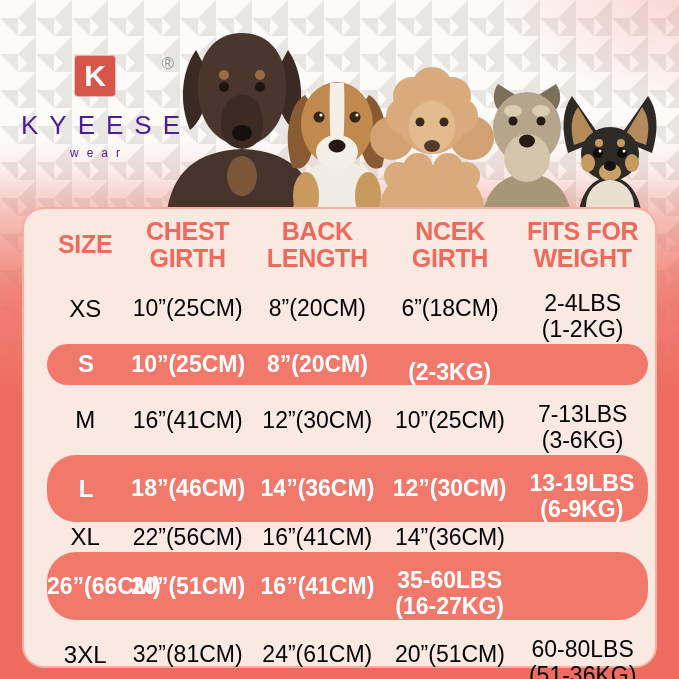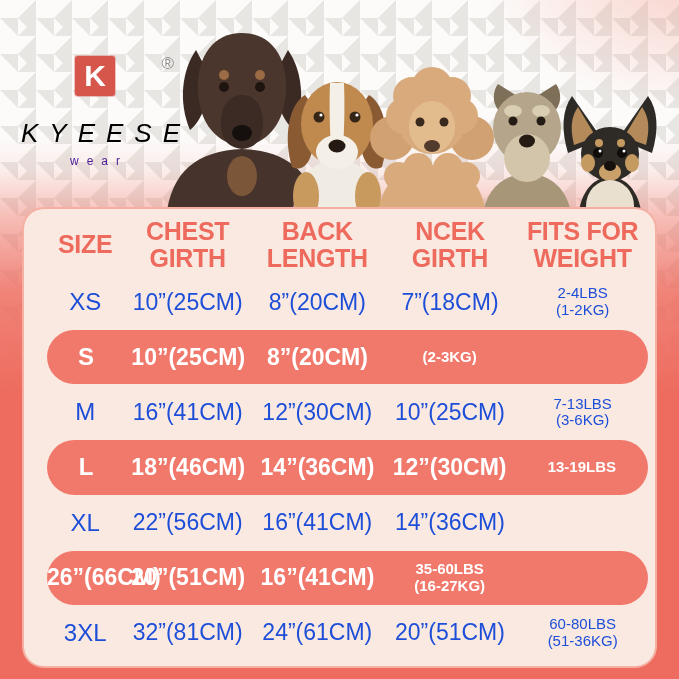--- a/index.html
+++ b/index.html
@@ -17,40 +17,40 @@
         rgba(238,110,97,.85) 43%,
         #ee6c5f 58%);}
   .dogs{position:absolute;left:0;top:0;z-index:2;}
   
   .logo{position:absolute;left:10px;top:56px;width:170px;text-align:center;z-index:3;}
   .logo-row{position:relative;height:46px;}
   .logo-k{display:inline-block;width:40px;height:40px;line-height:40px;
           background:#d6564c;color:#fff;font-size:30px;font-weight:bold;
           border-radius:3px;box-shadow:0 0 0 1px rgba(214,86,76,.35);}
   .logo-reg{position:absolute;right:6px;top:-2px;color:#8f8f8f;font-size:17px;font-weight:400;}
-  .logo-name{margin-top:16px;color:#000000;font-size:26px;font-weight:400;
-             letter-spacing:11px;text-indent:11px;white-space:nowrap;font-style:italic;}
+  .logo-name{margin-top:8px;color:#4c1d95;font-size:26px;font-weight:400;
+             letter-spacing:11px;text-indent:11px;white-space:nowrap;}
   .logo-sub{margin-top:5px;color:#4c1d95;font-size:12px;font-weight:500;
             letter-spacing:8px;text-indent:8px;}
   
   .panel{position:absolute;left:22px;right:22px;top:207px;bottom:11px;z-index:4;
          background:#fae9e1;border:2px solid rgba(240,130,113,.55);
          border-radius:22px;box-sizing:border-box;
          display:flex;flex-direction:column;padding:4px 6px 6px 22px;}
   .thead{display:grid;grid-template-columns:13% 21% 22% 22% 22%;
          height:62px;align-items:center;flex:0 0 auto;}
   .header-cell{text-align:center;color:#ed6a5d;font-weight:bold;font-size:25px;
                line-height:1.05;letter-spacing:-.3px;transform:scaleY(1.04);}
   .tbody{flex:1;display:flex;flex-direction:column;}
   .row{flex:1;display:grid;grid-template-columns:13% 21% 22% 22% 22%;
-       align-items:center;color:#1d4ed8;font-size:23px;border-radius:29px;}
+       align-items:center;color:#000000;font-size:23px;border-radius:29px;}
   .row.hl{background:#f1796c;color:#ffffff;margin:1px 1px;font-weight:600;}
   .cell{text-align:center;white-space:nowrap;}
   .cell.size{font-size:24px;}
-  .cell.weight{font-size:15px;line-height:1.12;font-weight:500;}
+  .cell.weight{font-size:23px;line-height:1.12;font-weight:500;margin-top:16px;}
   .row.hl .cell.weight{font-weight:700;}
 </style>
 </head>
 <body>
 
 <div class="stage">
 
   <svg class="bg-svg" width="679" height="679" aria-hidden="true">
     <defs>
       <pattern id="ht" width="36" height="36" patternUnits="userSpaceOnUse">
@@ -182,21 +182,21 @@
         <div class="header-cell">
           <div>FITS FOR</div>
           <div>WEIGHT</div>
         </div>
       </div>
     <div class="tbody">
         <div class="row">
       <div class="cell size">XS</div>
       <div class="cell">10”(25CM)</div>
       <div class="cell">8”(20CM)</div>
-      <div class="cell">7”(18CM)</div>
+      <div class="cell">6”(18CM)</div>
       <div class="cell weight">
             <div>2-4LBS</div>
             <div>(1-2KG)</div>
           </div>
     </div>
         <div class="row hl">
       <div class="cell size">S</div>
       <div class="cell">10”(25CM)</div>
       <div class="cell">8”(20CM)</div>
       <div class="cell weight">
@@ -213,20 +213,21 @@
             <div>(3-6KG)</div>
           </div>
     </div>
         <div class="row hl">
       <div class="cell size">L</div>
       <div class="cell">18”(46CM)</div>
       <div class="cell">14”(36CM)</div>
       <div class="cell">12”(30CM)</div>
       <div class="cell weight">
             <div>13-19LBS</div>
+            <div>(6-9KG)</div>
           </div>
     </div>
         <div class="row">
       <div class="cell size">XL</div>
       <div class="cell">22”(56CM)</div>
       <div class="cell">16”(41CM)</div>
       <div class="cell">14”(36CM)</div>
     </div>
         <div class="row hl">
       <div class="cell">26”(66CM)</div>

